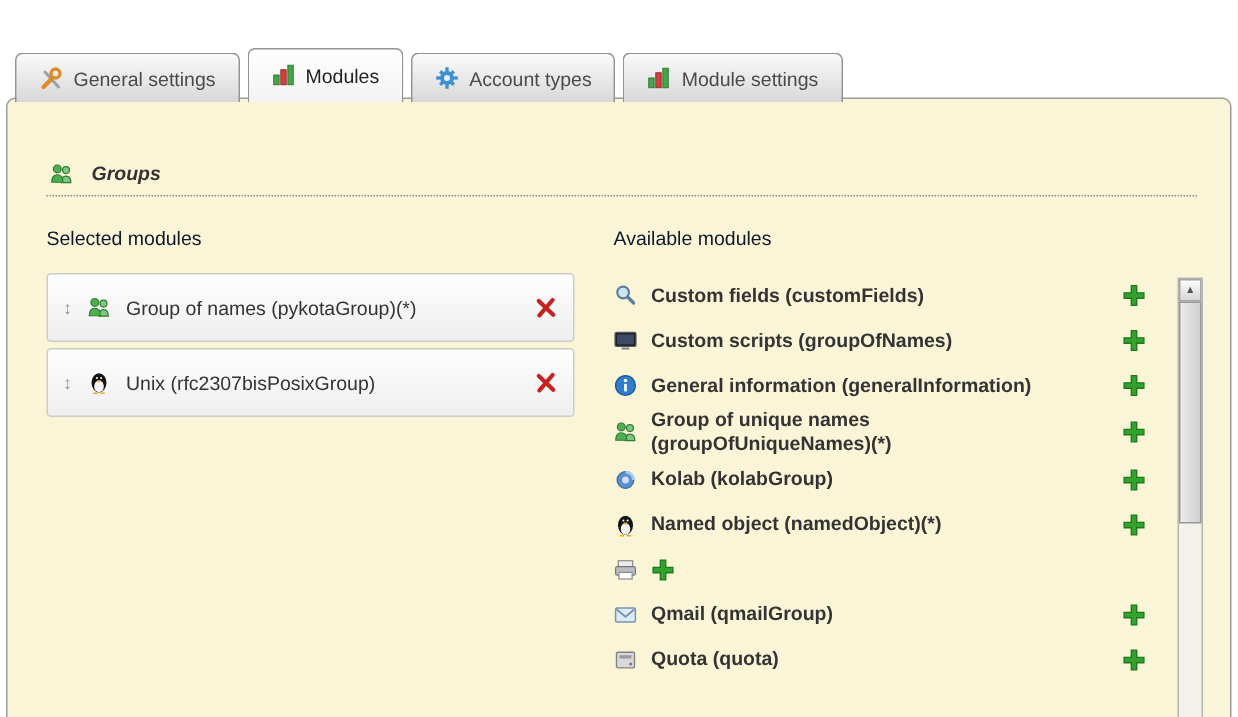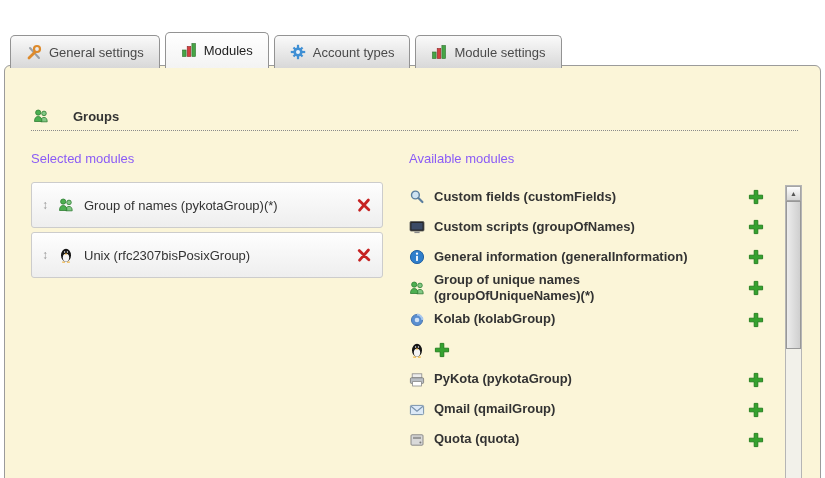--- a/index.html
+++ b/index.html
@@ -29,28 +29,28 @@
 
   
   .panel{
     position:absolute;left:4px;right:4px;top:41px;height:460px;
     border:1px solid #9b9b9b;border-radius:6px;
     background:#fbf5d8;z-index:1;
   }
   .panel-inner{padding:42px 18px 0 26px;}
 
   .section-head{
-    display:flex;align-items:center;gap:24px;font-weight:bold;
-    border-bottom:1px dotted #8a8a8a;padding:0 2px 6px 2px;margin-right:4px;
+    display:flex;align-items:flex-start;gap:12px;font-weight:bold;
+    border-bottom:1px dotted #8a8a8a;padding:0 2px 6px 2px;margin-right:4px;font-style:italic;
   }
 
   .cols{display:flex;margin-top:20px;}
   .col-left{width:352px;flex:0 0 auto;}
   .col-right{flex:1;margin-left:26px;position:relative;padding-right:32px;}
-  .col-head{margin-bottom:16px;color:#8b5cf6;}
+  .col-head{margin-bottom:16px;color:#0f172a;}
 
   
   .sel-item{
     display:flex;align-items:center;gap:10px;
     background:linear-gradient(#fefefe,#eeeeee);
     border:1px solid #cccccc;border-radius:3px;
     height:44px;padding:0 10px;margin-bottom:4px;cursor:move;
   }
   .handle{color:#999;font-size:12px;line-height:1;cursor:grab;}
   .sel-label{flex:1;}
@@ -298,33 +298,33 @@
               <svg class="icon16">
                   <use href="#sym-plus"></use>
                 </svg>
             </span>
           </div>
 
           <div class="av-item">
             <svg class="icon16">
                 <use href="#sym-tux"></use>
               </svg>
+            <span class="av-label">Named object (namedObject)(*)</span>
             <span class="plus-btn">
               <svg class="icon16">
                   <use href="#sym-plus"></use>
                 </svg>
             </span>
           </div>
 
 
           <div class="av-item">
             <svg class="icon16">
                 <use href="#sym-printer"></use>
               </svg>
-            <span class="av-label">PyKota (pykotaGroup)</span>
             <span class="plus-btn">
               <svg class="icon16">
                   <use href="#sym-plus"></use>
                 </svg>
             </span>
           </div>
 
           <div class="av-item">
             <svg class="icon16">
                 <use href="#sym-mail"></use>

